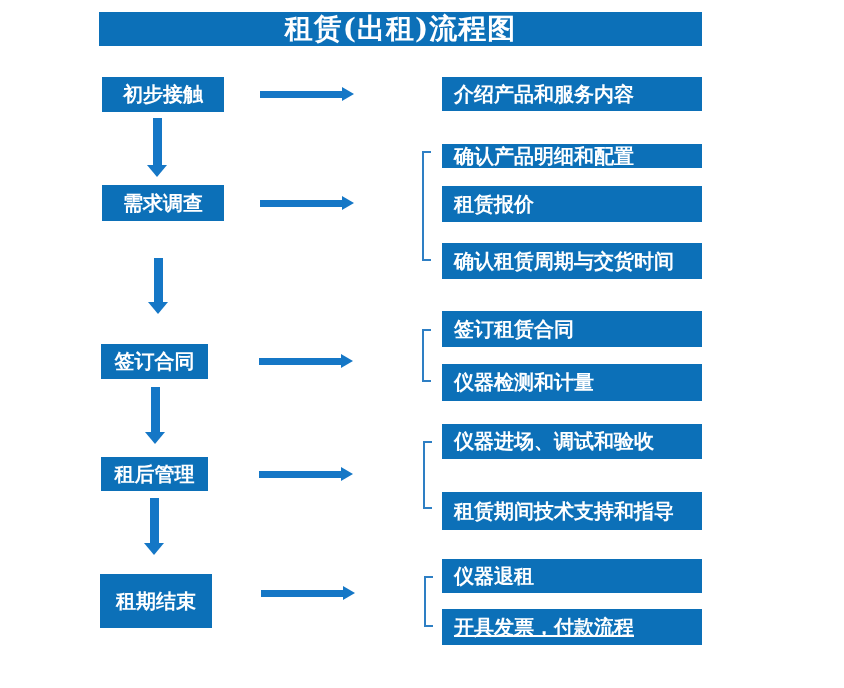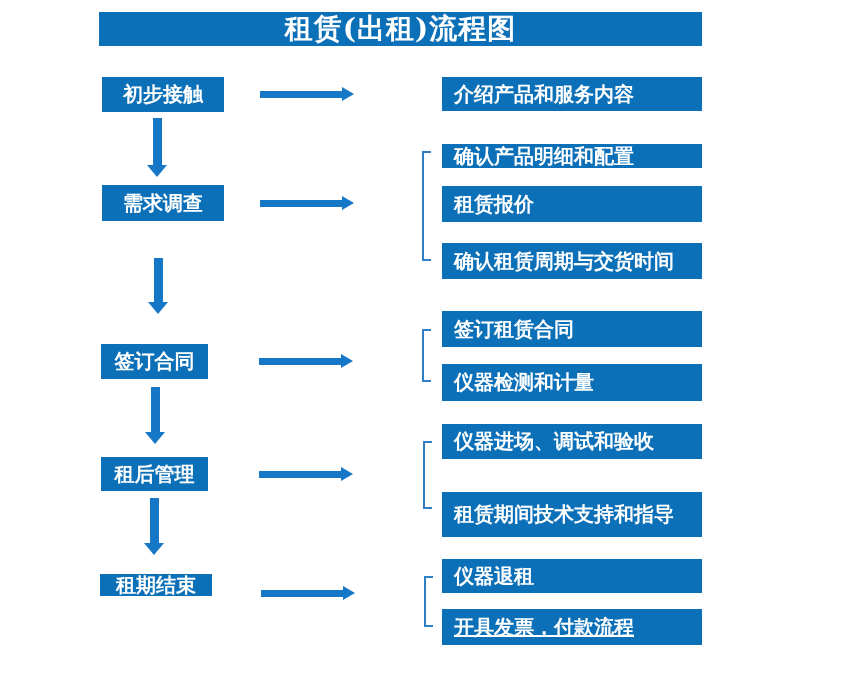--- a/index.html
+++ b/index.html
@@ -45,21 +45,21 @@
 <body>
 
 <div class="canvas">
 
   <div class="bluebox titlebar" style="left:99px;top:12px;width:603px;height:34px;">租赁(出租)流程图</div>
 
   <div class="bluebox stage" style="left:102px;top:77px;width:122px;height:35px;">初步接触</div>
   <div class="bluebox stage" style="left:102px;top:185px;width:122px;height:36px;">需求调查</div>
   <div class="bluebox stage" style="left:101px;top:344px;width:107px;height:35px;">签订合同</div>
   <div class="bluebox stage" style="left:101px;top:457px;width:107px;height:34px;font-family:Liberation Serif, serif;">租后管理</div>
-  <div class="bluebox stage" style="left:100px;top:574px;width:112px;height:22px;">租期结束</div>
+  <div class="bluebox stage" style="left:100px;top:574px;width:112px;height:54px;">租期结束</div>
 
   <div class="varrow" style="left:147px;top:118px;height:59px;">
     <span class="shaft"></span>
     <span class="head"></span>
   </div>
   <div class="varrow" style="left:148px;top:258px;height:56px;">
     <span class="shaft"></span>
     <span class="head"></span>
   </div>
   <div class="varrow" style="left:145px;top:387px;height:57px;">
@@ -100,18 +100,18 @@
   <div class="bluebox detail" style="left:442px;top:77px;width:260px;height:34px;">介绍产品和服务内容</div>
 
   <div class="bluebox detail" style="left:442px;top:133px;width:260px;height:24px;margin-top:11px;">确认产品明细和配置</div>
   <div class="bluebox detail" style="left:442px;top:186px;width:260px;height:36px;">租赁报价</div>
   <div class="bluebox detail" style="left:442px;top:243px;width:260px;height:36px;">确认租赁周期与交货时间</div>
 
   <div class="bluebox detail" style="left:442px;top:311px;width:260px;height:36px;">签订租赁合同</div>
   <div class="bluebox detail" style="left:442px;top:364px;width:260px;height:37px;">仪器检测和计量</div>
 
   <div class="bluebox detail" style="left:442px;top:424px;width:260px;height:35px;">仪器进场、调试和验收</div>
-  <div class="bluebox detail" style="left:442px;top:492px;width:260px;height:45px;">租赁期间技术支持和指导</div>
+  <div class="bluebox detail" style="left:442px;top:492px;width:260px;height:38px;">租赁期间技术支持和指导</div>
 
   <div class="bluebox detail" style="left:442px;top:559px;width:260px;height:34px;">仪器退租</div>
   <div class="bluebox detail" style="left:442px;top:609px;width:260px;height:36px;text-decoration:underline;">开具发票，付款流程</div>
 
 </div>
 
 </body></html>

